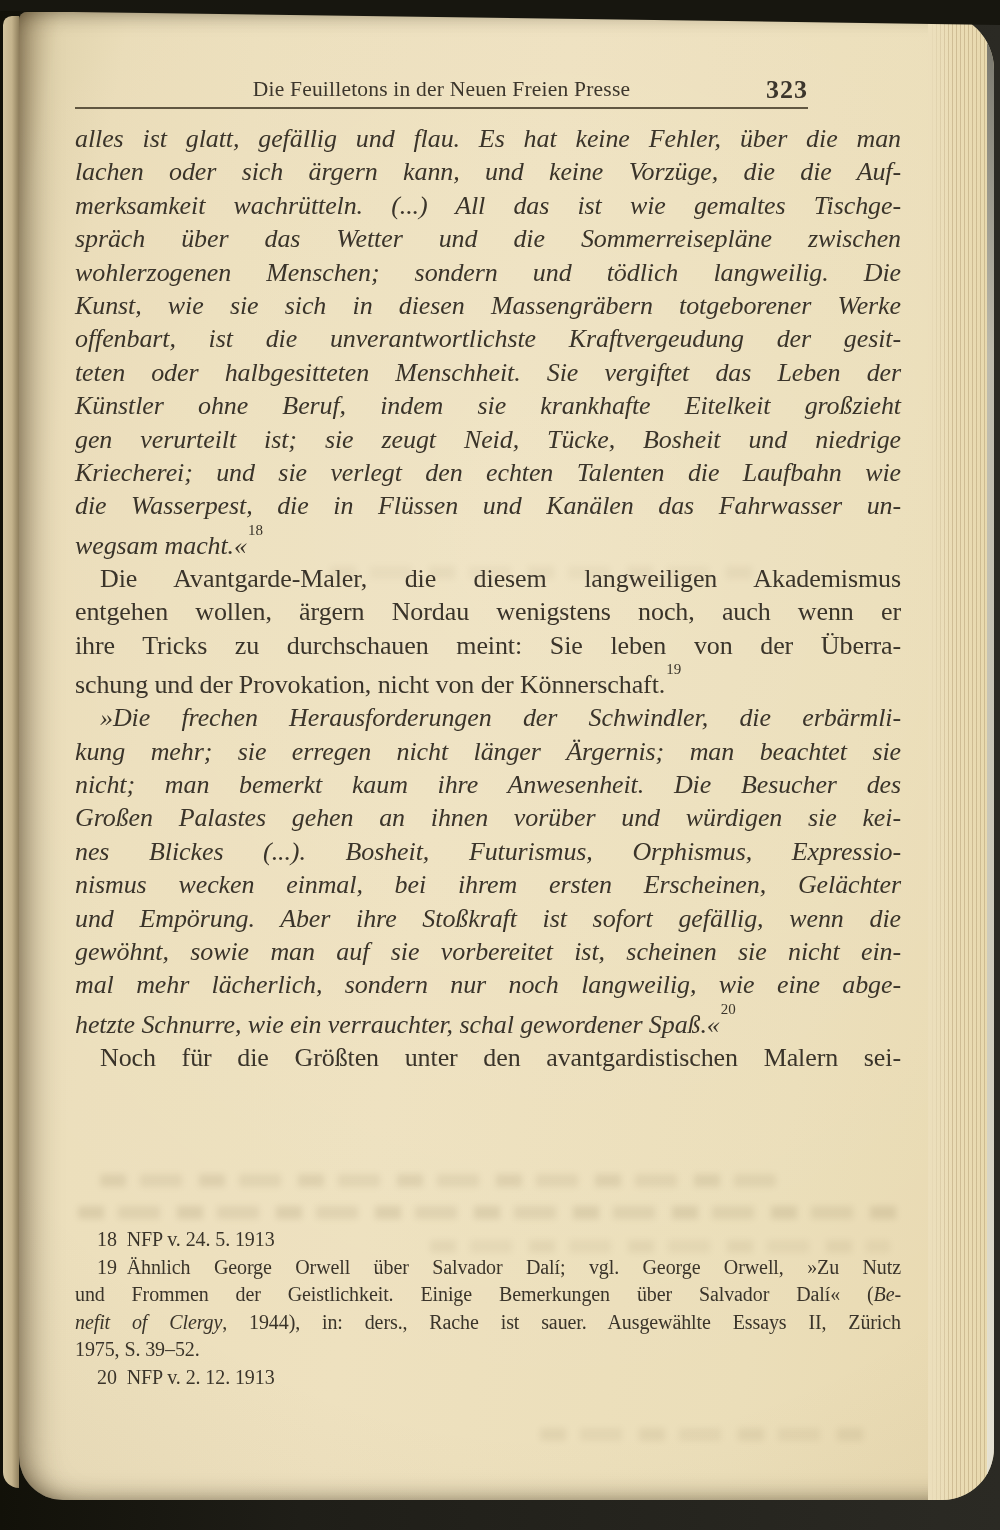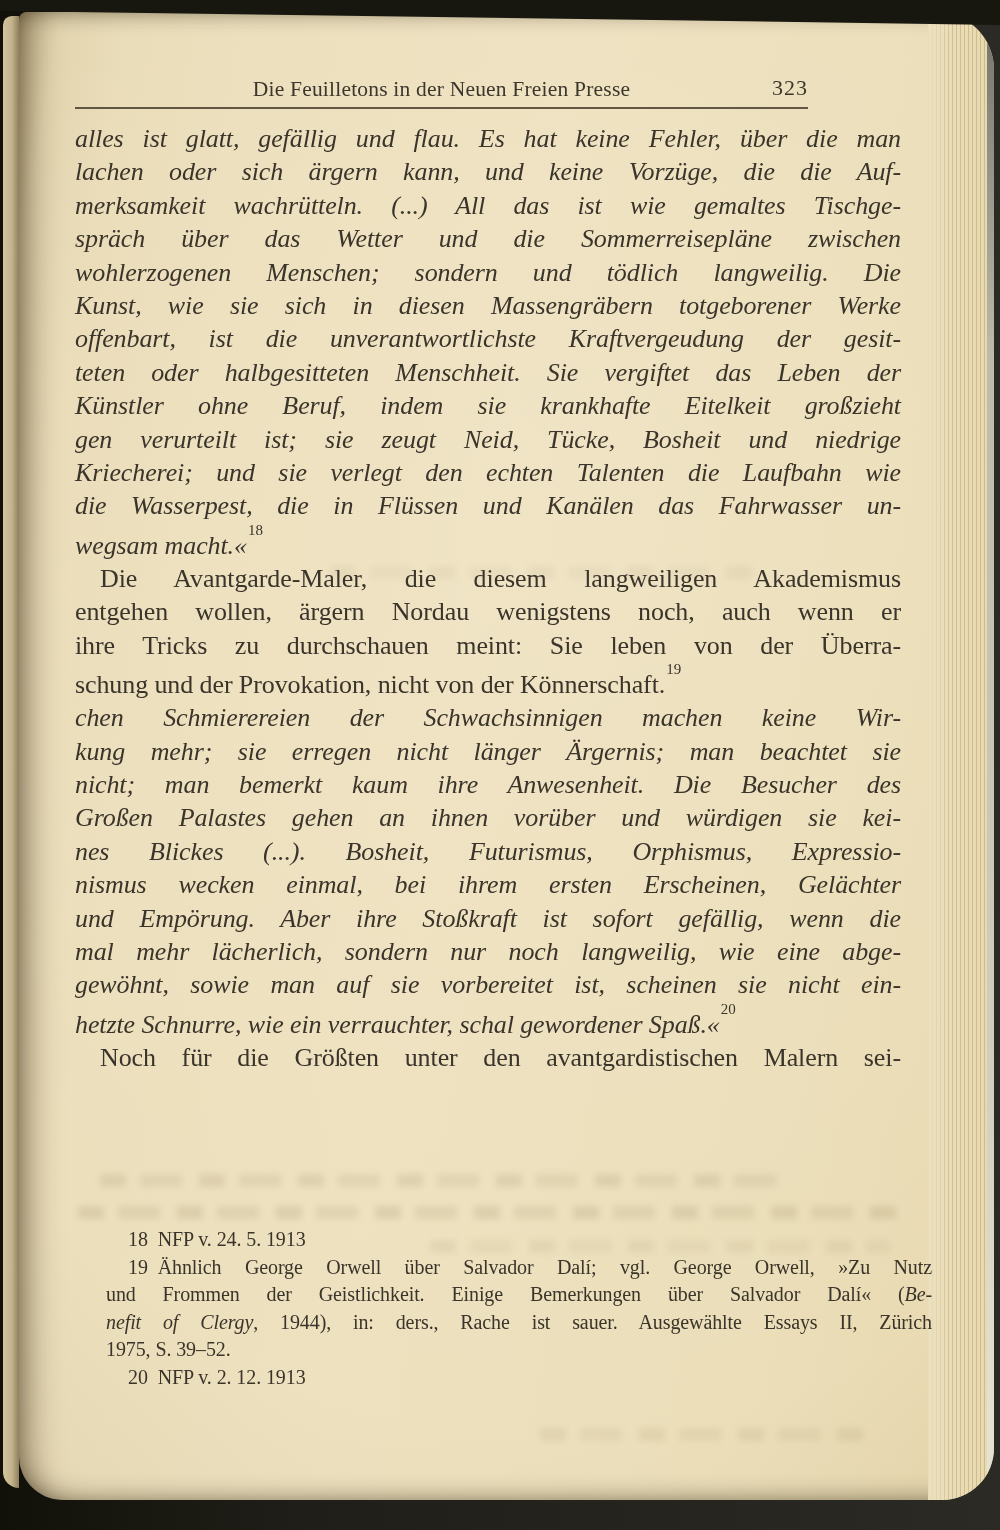--- a/index.html
+++ b/index.html
@@ -62,29 +62,29 @@
   }
   .g1 { top:566px;  left:330px; width:430px; opacity:.10; }
   .g2 { top:1174px; left:100px; width:690px; opacity:.20; }
   .g3 { top:1206px; left:78px;  width:822px; opacity:.22; }
   .g4 { top:1240px; left:430px; width:460px; opacity:.13; }
   .g5 { top:1428px; left:540px; width:330px; opacity:.15; }
   
   .content { position:absolute; left:75px; top:0; width:826px; color:#3a342a; z-index:4; }
   .running-head { position:absolute; top:77px; left:0; width:733px; height:34px; font-size:21.5px; color:#3c362c; }
   .rh-title { position:absolute; left:0; right:0; top:0; text-align:center; letter-spacing:.2px; }
-  .rh-folio { position:absolute; right:0; top:-2px; font-weight:normal; font-size:22px; letter-spacing:1px; }
+  .rh-folio { position:absolute; right:0; top:-2px; font-weight:bold; font-size:26px; letter-spacing:1px; }
   .rh-rule  { position:absolute; top:107px; left:0; width:733px; border-top:2px solid rgba(72,62,44,.85); }
   #body-text { position:absolute; top:122px; left:0; width:826px; font-size:26px; line-height:33.4px; }
   .para.italic { font-style:italic; }
   .line { text-align:justify; text-align-last:justify; letter-spacing:-.1px; }
   .line.end { text-align-last:left; }
   #body-text .line.ind { padding-left:25px; }
   sup.fnref { font-size:15px; position:relative; top:-9px; font-style:normal; letter-spacing:0; margin-left:1px; }
-  #footnotes { position:absolute; top:1226px; left:0; width:826px; font-size:20px; line-height:27.6px;margin-left:31px; }
+  #footnotes { position:absolute; top:1226px; left:0; width:826px; font-size:20px; line-height:27.6px; }
   #footnotes .line.ind { padding-left:22px; }
   .it { font-style:italic; }
 </style>
 </head>
 <body>
 
 <div class="scene">
   <div class="facing-page"></div>
 
   <div class="page">
@@ -121,29 +121,29 @@
           <div class="line"><span>die Wasserpest, die in Flüssen und Kanälen das Fahrwasser un-</span></div>
           <div class="line end"><span>wegsam macht.«</span><sup class="fnref">18</sup></div>
         </div>
         <div class="para">
           <div class="line ind"><span>Die Avantgarde-Maler, die diesem langweiligen Akademismus</span></div>
           <div class="line"><span>entgehen wollen, ärgern Nordau wenigstens noch, auch wenn er</span></div>
           <div class="line"><span>ihre Tricks zu durchschauen meint: Sie leben von der Überra-</span></div>
           <div class="line end"><span>schung und der Provokation, nicht von der Könnerschaft.</span><sup class="fnref">19</sup></div>
         </div>
         <div class="para italic">
-          <div class="line"><span>chen Schmierereien der Schwachsinnigen machen keine Wir-</span></div>
+          <div class="line ind"><span>»Die frechen Herausforderungen der Schwindler, die erbärmli-</span></div>
           <div class="line"><span>kung mehr; sie erregen nicht länger Ärgernis; man beachtet sie</span></div>
           <div class="line"><span>nicht; man bemerkt kaum ihre Anwesenheit. Die Besucher des</span></div>
           <div class="line"><span>Großen Palastes gehen an ihnen vorüber und würdigen sie kei-</span></div>
           <div class="line"><span>nes Blickes (...). Bosheit, Futurismus, Orphismus, Expressio-</span></div>
           <div class="line"><span>nismus wecken einmal, bei ihrem ersten Erscheinen, Gelächter</span></div>
           <div class="line"><span>und Empörung. Aber ihre Stoßkraft ist sofort gefällig, wenn die</span></div>
+          <div class="line"><span>gewöhnt, sowie man auf sie vorbereitet ist, scheinen sie nicht ein-</span></div>
           <div class="line"><span>mal mehr lächerlich, sondern nur noch langweilig, wie eine abge-</span></div>
-          <div class="line"><span>gewöhnt, sowie man auf sie vorbereitet ist, scheinen sie nicht ein-</span></div>
           <div class="line end"><span>hetzte Schnurre, wie ein verrauchter, schal gewordener Spaß.«</span><sup class="fnref">20</sup></div>
         </div>
         <div class="para">
           <div class="line ind"><span>Noch für die Größten unter den avantgardistischen Malern sei-</span></div>
         </div>
       </div>
 
     <div id="footnotes">
         <div class="line end ind"><span>18 NFP v. 24. 5. 1913</span></div>
         <div class="line ind"><span>19 Ähnlich George Orwell über Salvador Dalí; vgl. George Orwell, »Zu Nutz</span></div>

